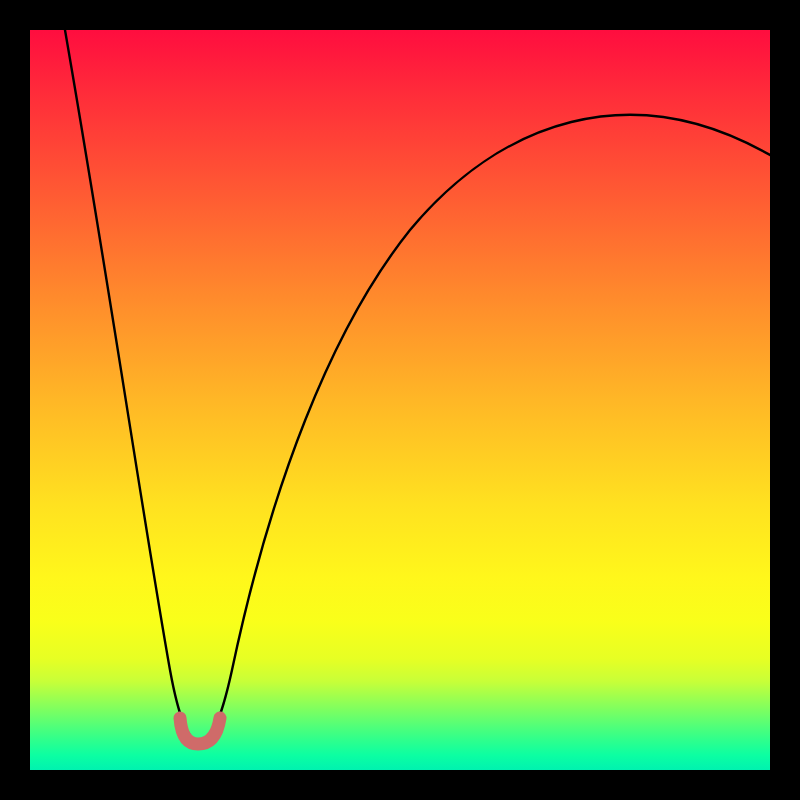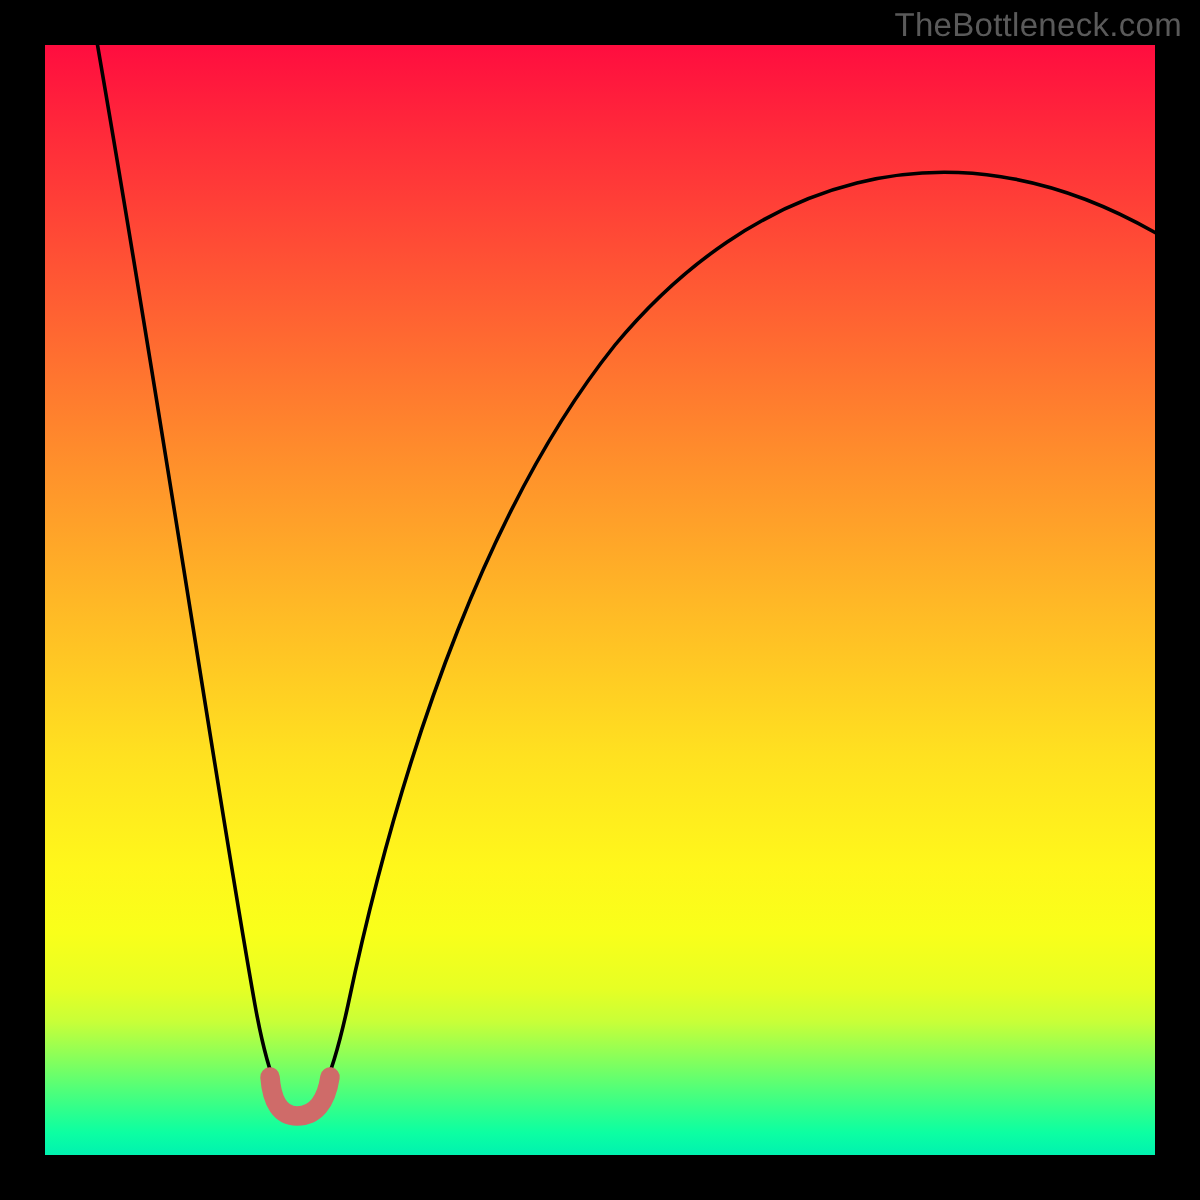--- a/index.html
+++ b/index.html
@@ -55,21 +55,20 @@
     position: absolute;
     inset: 0;
     width: 100%;
     height: 100%;
   }
 </style>
 </head>
 <body>
 <div class="frame">
 
-  <div class="watermark">TheBottleneck.com</div>
 
   <div class="plot">
     <div class="gradient-bg"></div>
     <svg class="curve-svg" viewBox="0 0 740 740" preserveAspectRatio="none">
 
       <path id="black-curve" fill="none" stroke="#000" stroke-width="2.4" stroke-linecap="round" d="M 35 0
                C 80 260, 115 500, 140 640
                C 150 695, 160 712, 170 712
                C 180 712, 190 695, 202 640
                C 240 460, 300 300, 380 200

